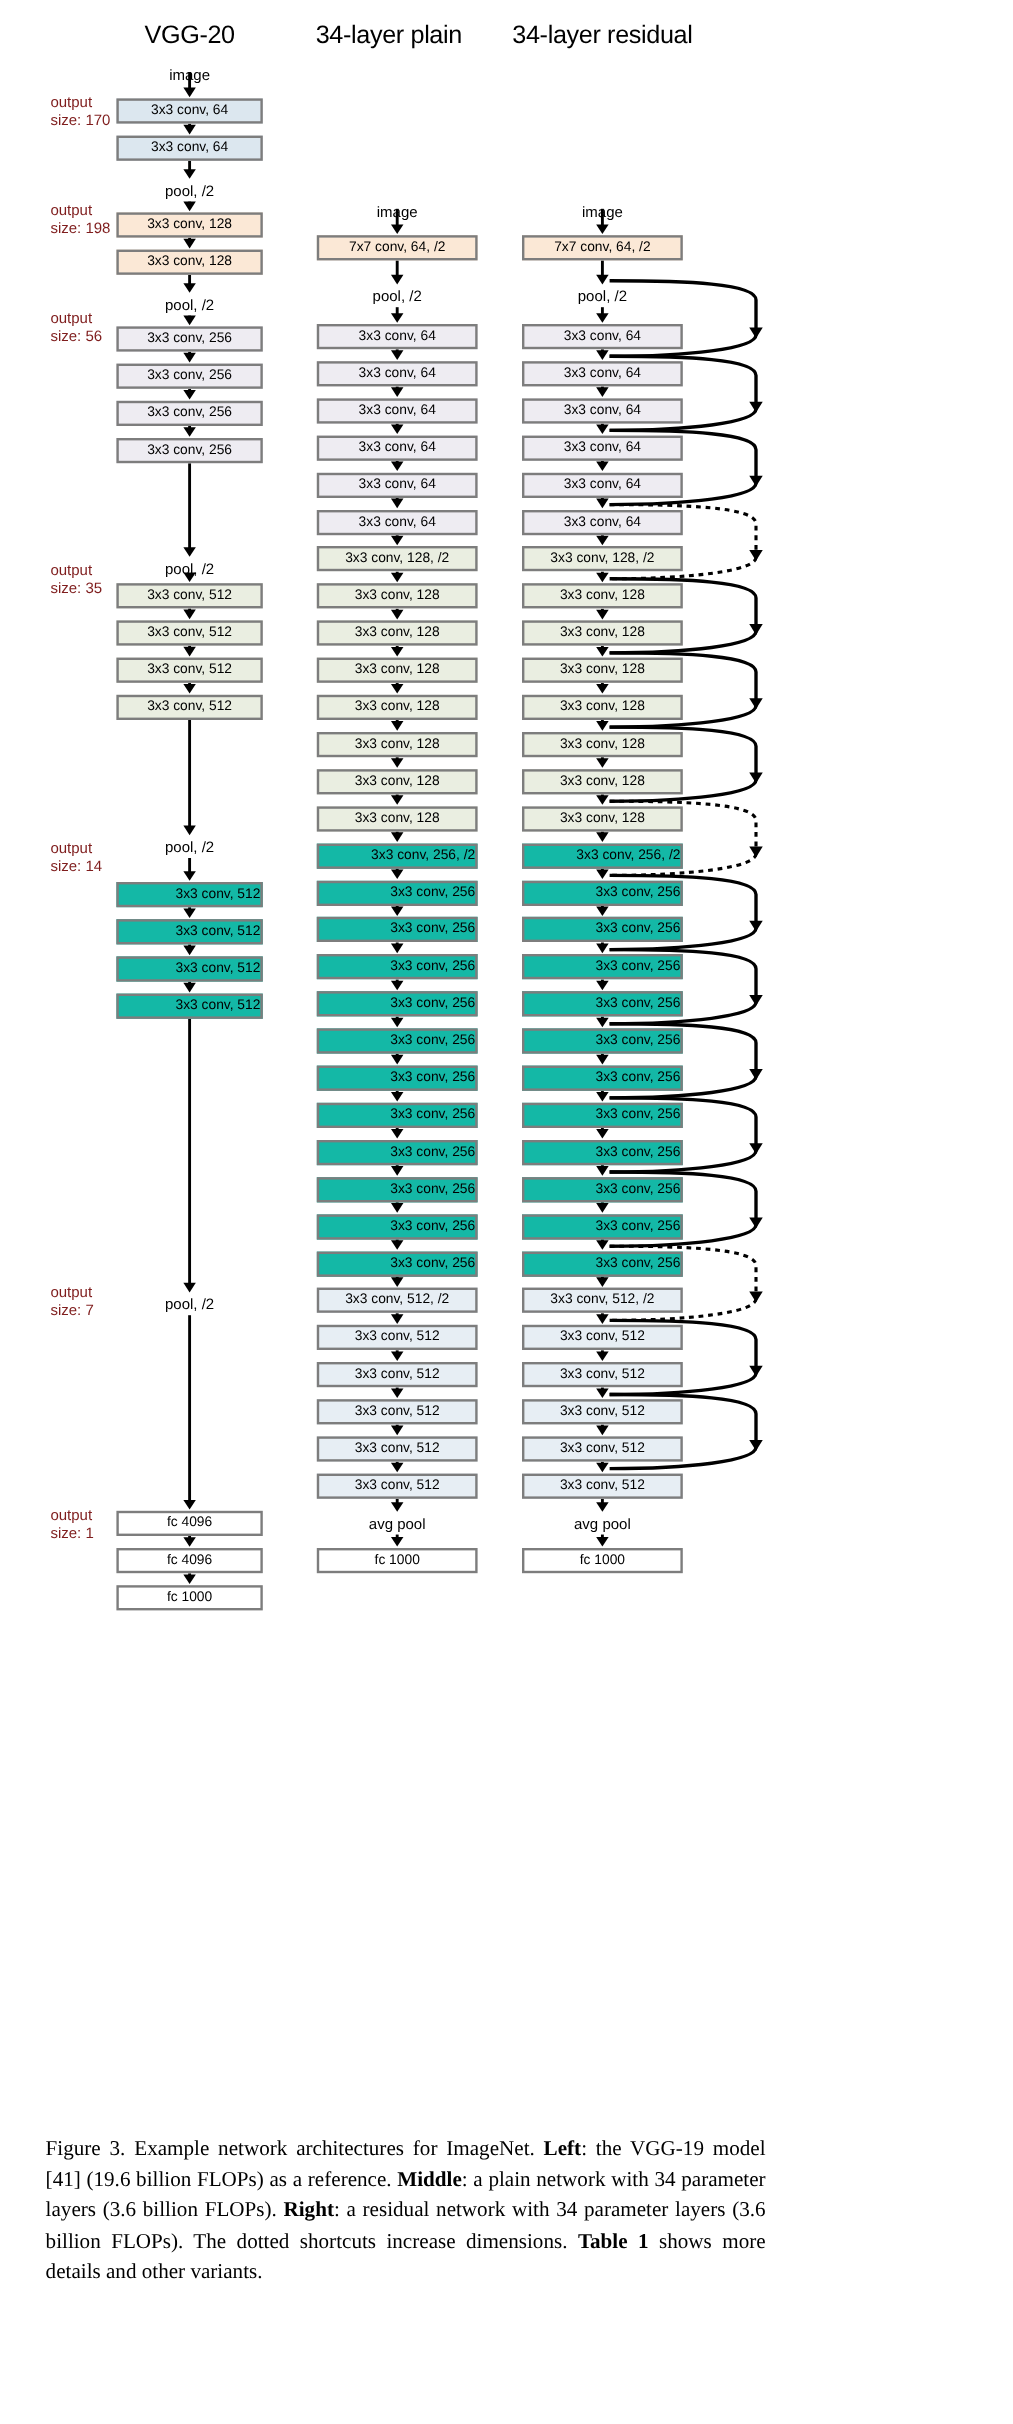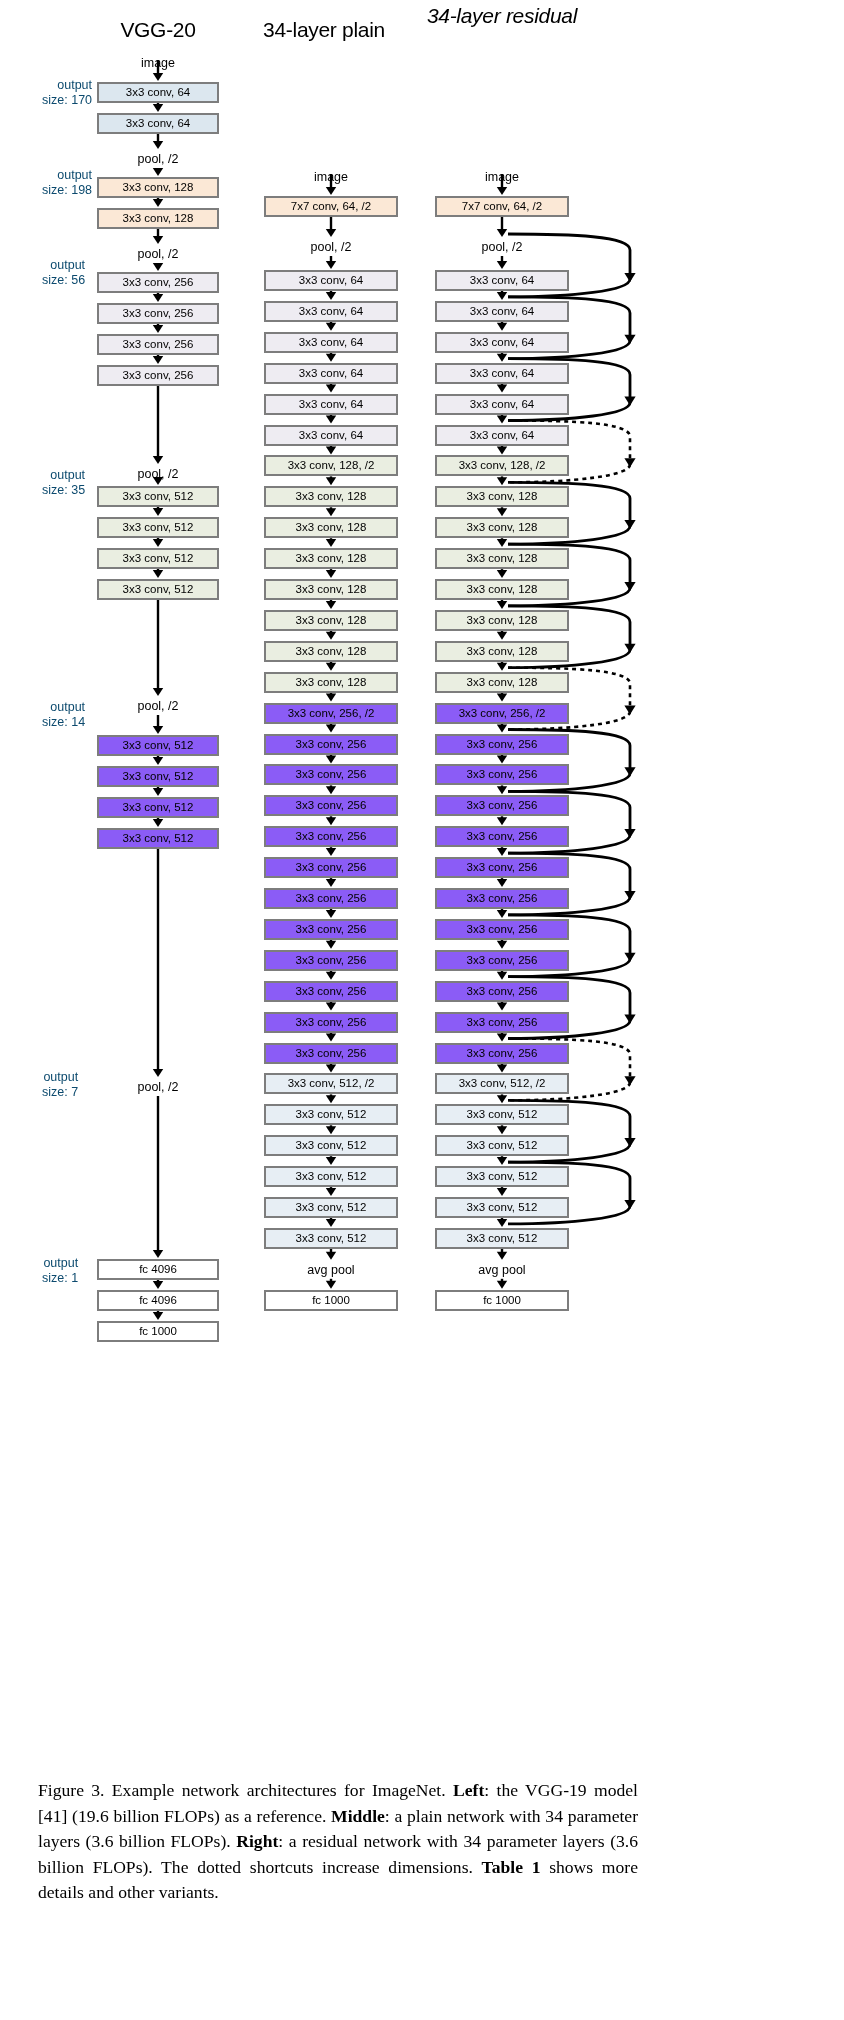--- a/index.html
+++ b/index.html
@@ -9,36 +9,36 @@
     color:#000;
   }
   #fig{position:absolute;left:0;top:0;width:844px;height:1760px;}
   
   .col-title{
     position:absolute;text-align:center;font-size:21px;letter-spacing:-.3px;
     color:#000;white-space:nowrap;
   }
   
   .outlabel{
-    position:absolute;font-size:12.5px;line-height:15px;text-align:right;
-    color:#0c4a6e;white-space:nowrap;
+    position:absolute;font-size:12.5px;line-height:15px;text-align:left;
+    color:#7f1d1d;white-space:nowrap;
   }
   
   .node{
     position:absolute;box-sizing:border-box;
     border:2.4px solid #7d7d7d;
     height:21px;line-height:17px;
     font-size:11.5px;text-align:center;color:#000;
     white-space:nowrap;overflow:hidden;
   }
   .c64   {background:#dce7ef;}
   .c128  {background:#fbe8d6;}
   .c256  {background:#eeecf2;}
   .c512  {background:#eaeee1;}
-  .cpink {background:#8b5cf6;}
+  .cpink {background:#14b8a6;text-align:right;}
   .cblue2{background:#e7eef4;}
   .cwhite{background:#ffffff;}
   
   .tnode{
     position:absolute;font-size:12.5px;text-align:center;color:#000;
     white-space:nowrap;
   }
   
   #wires{position:absolute;left:0;top:0;width:844px;height:1760px;pointer-events:none;}
   
@@ -338,21 +338,21 @@
       <path d="M 508 1162.1
                 C 572 1162.1, 630 1164.1, 630 1178.1
                 L 630 1205.9" fill="none" stroke="#000" stroke-width="2.8"></path>
       <path d="M 630 1205.9
                 C 630 1217.9, 572 1223.9, 508 1223.9" fill="none" stroke="#000" stroke-width="2.8"></path>
       <path d="M 624.4 1199.9 L 635.6 1199.9 L 630 1208.9 Z" fill="#000"></path>
     </svg>
   <div id="titles">
       <div class="col-title" style="left: 38px; top: 18px; width: 240px;">VGG-20</div>
       <div class="col-title" style="left: 204px; top: 18px; width: 240px; text-align: center;">34-layer plain</div>
-      <div class="col-title" style="left: 382px; top: 4px; width: 240px; font-style: italic;">34-layer residual</div>
+      <div class="col-title" style="left: 382px; top: 18px; width: 240px;">34-layer residual</div>
     </div>
   <div id="outlabels">
       <div class="outlabel" style="left: 42px; top: 78px;">
         <div>output</div>
         <div>size: 170</div>
       </div>
       <div class="outlabel" style="left: 42px; top: 168px;">
         <div>output</div>
         <div>size: 198</div>
       </div>

